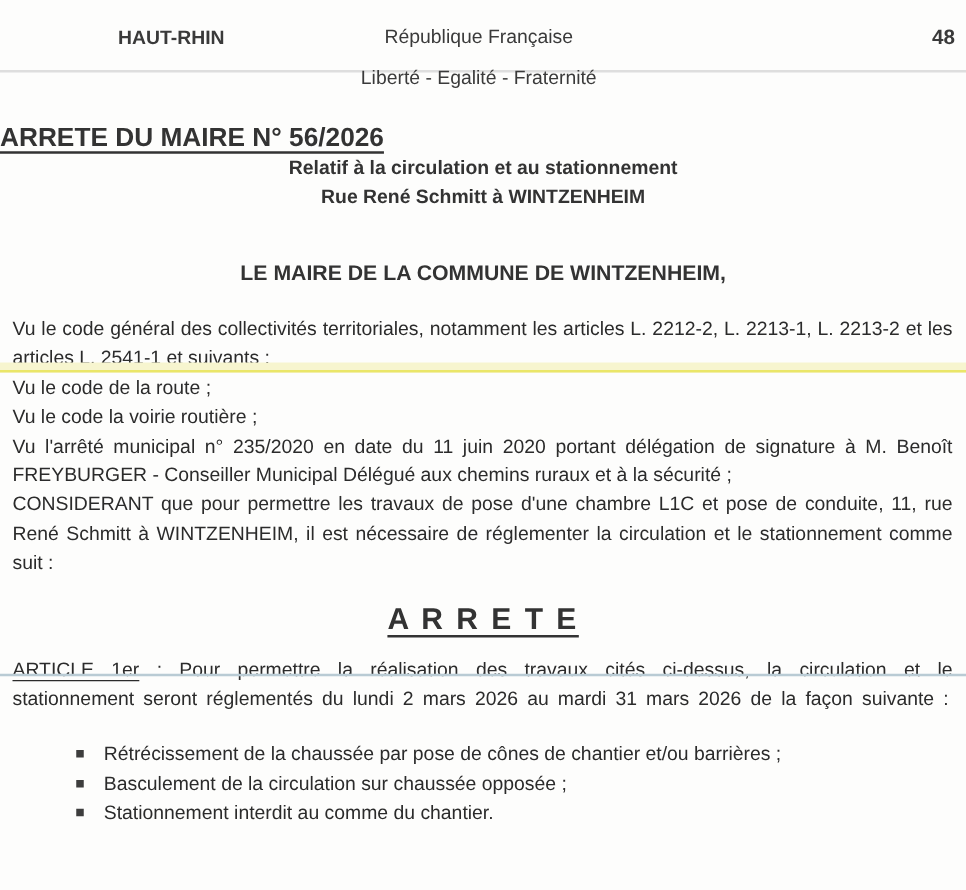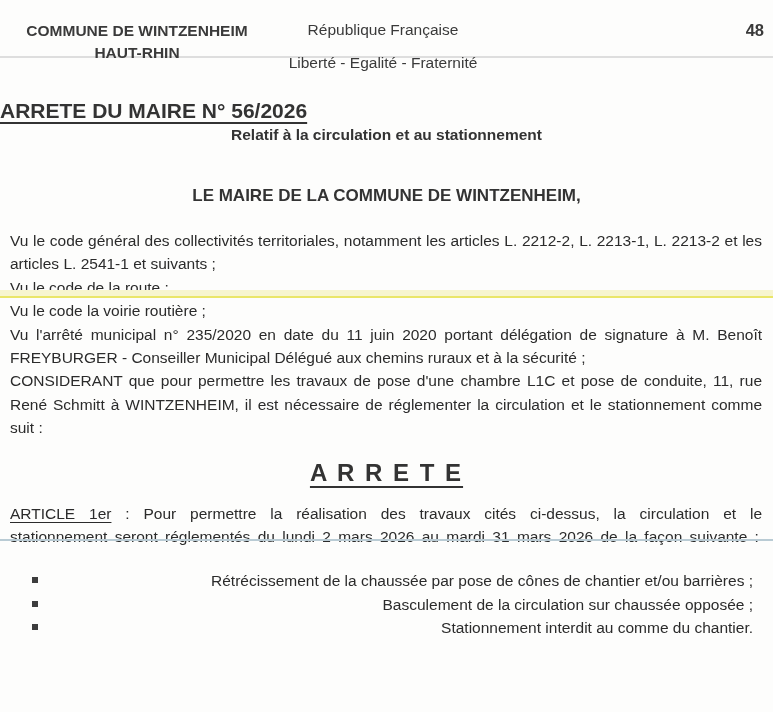--- a/index.html
+++ b/index.html
@@ -140,60 +140,59 @@
   .article-label {
     text-decoration: underline;
     text-underline-offset: 3px;
   }
   .bullet-list {
     margin-top: 20px;
   }
   .bullet-item {
     display: flex;
     align-items: flex-start;
-    padding-left: 32px;
+    padding-left: 61px;
     padding-right: 20px;
     font-size: 15.5px;
     line-height: 23.5px;
-    justify-content: space-between;
   }
   .bullet-square {
     width: 6px;
     height: 6px;
     background: #3d3d3d;
     margin-top: 8px;
     margin-right: 16px;
     flex: none;
   }
 </style>
 </head>
 <body>
 
 <div class="page">
 
   <div class="scan-line-gray"></div>
   <div class="scan-band-yellow"></div>
   <div class="scan-line-blue"></div>
 
   <div class="header-left">
-    <div>COMMUNE DE WINTZENHEIM</div>
     <div>HAUT-RHIN</div>
   </div>
   <div class="header-center">
     <div>République Française</div>
     <div class="devise">Liberté - Egalité - Fraternité</div>
   </div>
   <div class="page-number">48</div>
 
   <div class="doc-title">
     <span class="u-title">ARRETE DU MAIRE N° 56/2026</span>
   </div>
 
   <div class="doc-subtitle">
     <div>Relatif à la circulation et au stationnement</div>
+    <div>Rue René Schmitt à WINTZENHEIM</div>
   </div>
 
   <div class="doc-opening">LE MAIRE DE LA COMMUNE DE WINTZENHEIM,</div>
 
   <div class="recitals">
     <p>Vu le code général des collectivités territoriales, notamment les articles L. 2212-2, L. 2213-1, L. 2213-2 et les articles L. 2541-1 et suivants ;</p>
     <p>Vu le code de la route ;</p>
     <p>Vu le code la voirie routière ;</p>
     <p>Vu l'arrêté municipal n° 235/2020 en date du 11 juin 2020 portant délégation de signature à M. Benoît FREYBURGER - Conseiller Municipal Délégué aux chemins ruraux et à la sécurité ;</p>
     <p>CONSIDERANT que pour permettre les travaux de pose d'une chambre L1C et pose de conduite, 11, rue René Schmitt à WINTZENHEIM, il est nécessaire de réglementer la circulation et le stationnement comme suit :</p>

